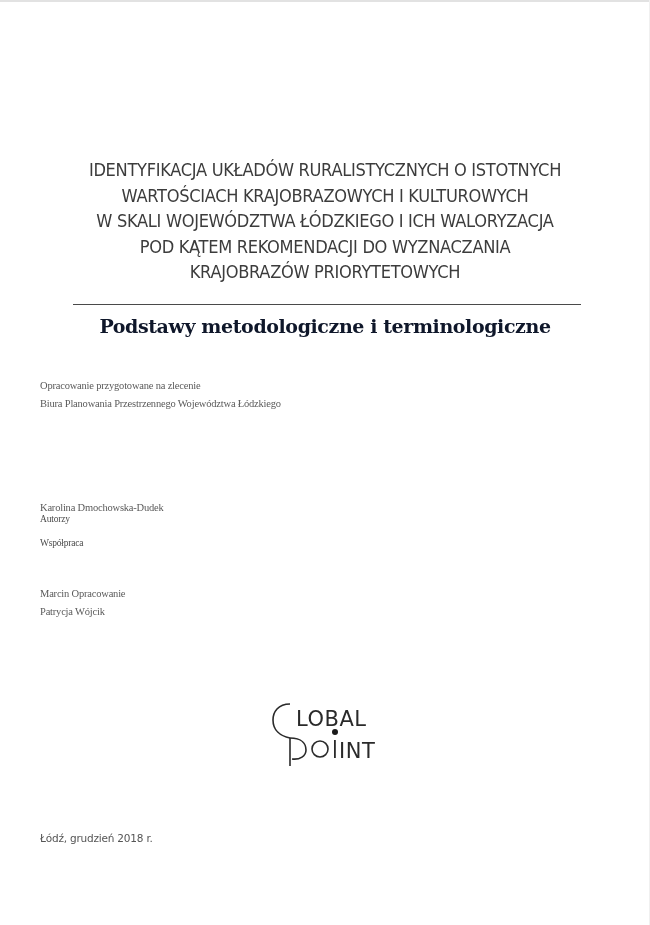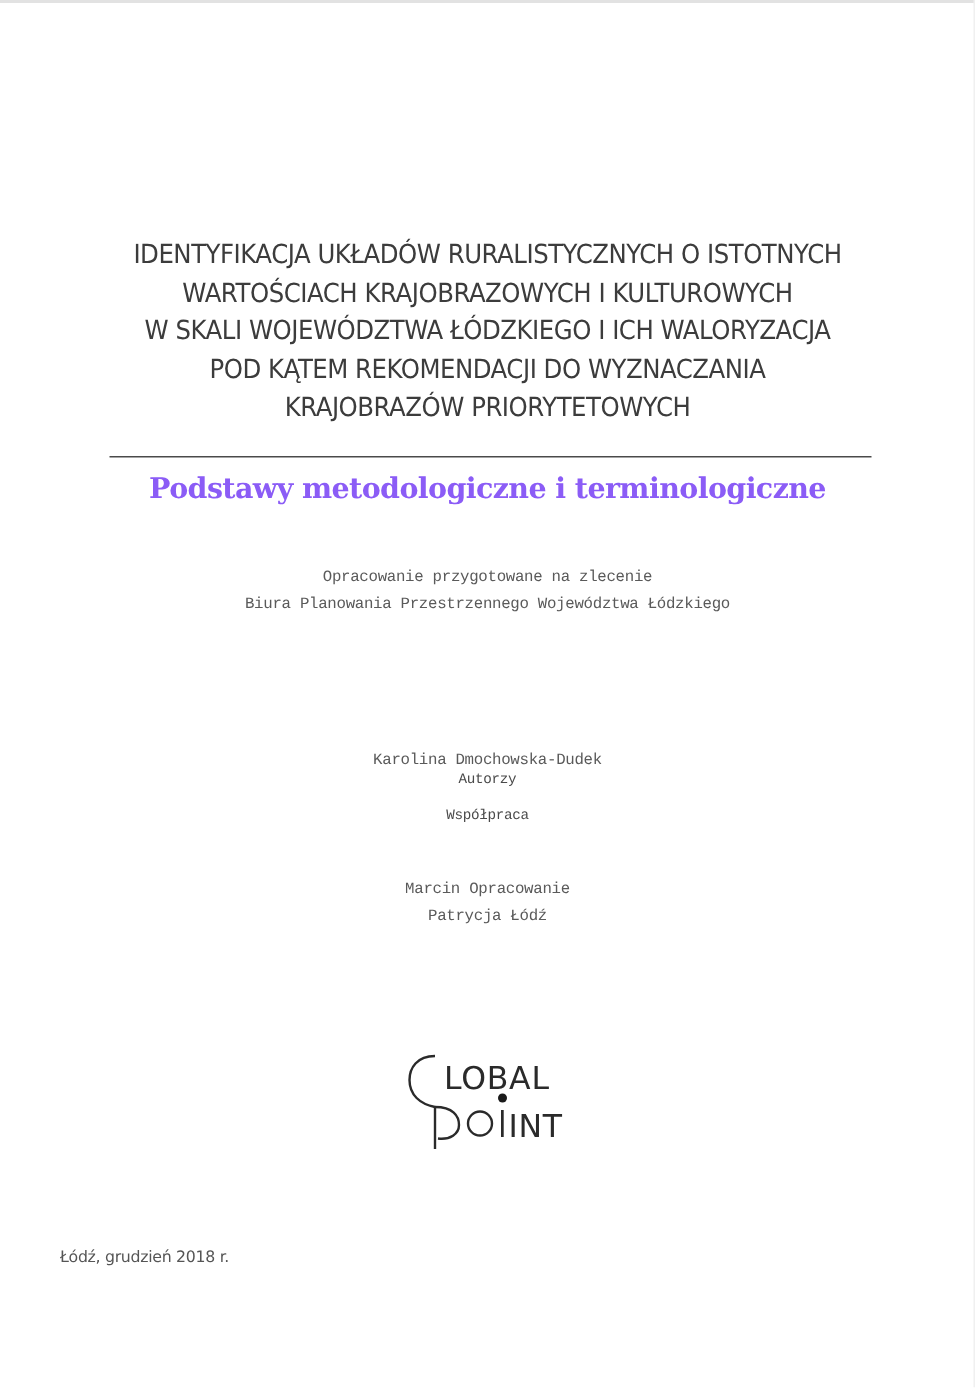--- a/index.html
+++ b/index.html
@@ -12,26 +12,26 @@
     .title {
       position: absolute; left: 40px; width: 570px; top: 158px;
       text-align: center; font-size: 17.5px; line-height: 25.6px; color: #3c3c3c;
       letter-spacing: -0.35px; font-family: "DejaVu Sans", sans-serif; font-weight: normal;
       transform: scaleX(0.93); transform-origin: center top;
     }
     .title div { white-space: nowrap; }
     .rule { position: absolute; left: 73px; width: 508px; top: 304px; height: 1px; background: #4a4a4a; }
     .subtitle {
       position: absolute; left: 40px; width: 570px; top: 315px; text-align: center;
-      font-family: "DejaVu Serif", serif; font-weight: bold; font-size: 19px; color: #8b5cf6;
+      font-family: "DejaVu Serif", serif; font-weight: bold; font-size: 19px; color: #0f172a;
       letter-spacing: -0.4px; white-space: nowrap;
     }
     .small {
-      position: absolute; left: 40px; width: 570px; text-align: center;
-      font-family: Liberation Mono, monospace; font-size: 10.5px; line-height: 17.5px; color: #5a5a5a;
+      position: absolute; left: 40px; width: 570px; text-align: left;
+      font-family: Liberation Serif, serif; font-size: 10.5px; line-height: 17.5px; color: #5a5a5a;
       letter-spacing: -0.2px; white-space: nowrap;
     }
     .label { font-size: 9.5px; color: #4a4a4a; }
     .logo { position: absolute; left: 268px; top: 698px; width: 118px; height: 72px; text-align: center; }
     .footer {
       position: absolute; left: 40px; width: 570px; top: 832px; text-align: left;
       font-family: "DejaVu Sans", sans-serif; font-size: 10.5px; color: #555; letter-spacing: -0.2px;
     }
   </style>
 </head>
@@ -58,21 +58,21 @@
 </div>
 
 <div class="small label" style="top:475px;margin-top:36px;">Autorzy</div>
 <div class="small" style="top:499px;">
   <div>Karolina Dmochowska-Dudek</div>
 </div>
 
 <div class="small label" style="top:535px;">Współpraca</div>
 <div class="small" style="top:585px;">
   <div>Marcin Opracowanie</div>
-  <div>Patrycja Łódź</div>
+  <div>Patrycja Wójcik</div>
 </div>
 
 <div class="logo">
   <svg width="118" height="72" viewBox="0 0 118 72">
 
     <path d="M22 6 C10 6 5 14 5 22 C5 32 12 38 22 40" fill="none" stroke="#2a2a2a" stroke-width="1.6"></path>
 
     <path d="M22 40 L22 68" fill="none" stroke="#2a2a2a" stroke-width="1.6"></path>
     <path d="M22 40 C34 40 38 46 38 52 C38 58 32 62 24 61" fill="none" stroke="#2a2a2a" stroke-width="1.6"></path>
     <text x="28" y="28" font-family="DejaVu Sans, sans-serif" font-size="21" fill="#2a2a2a" letter-spacing="0.5">LOBAL</text>

